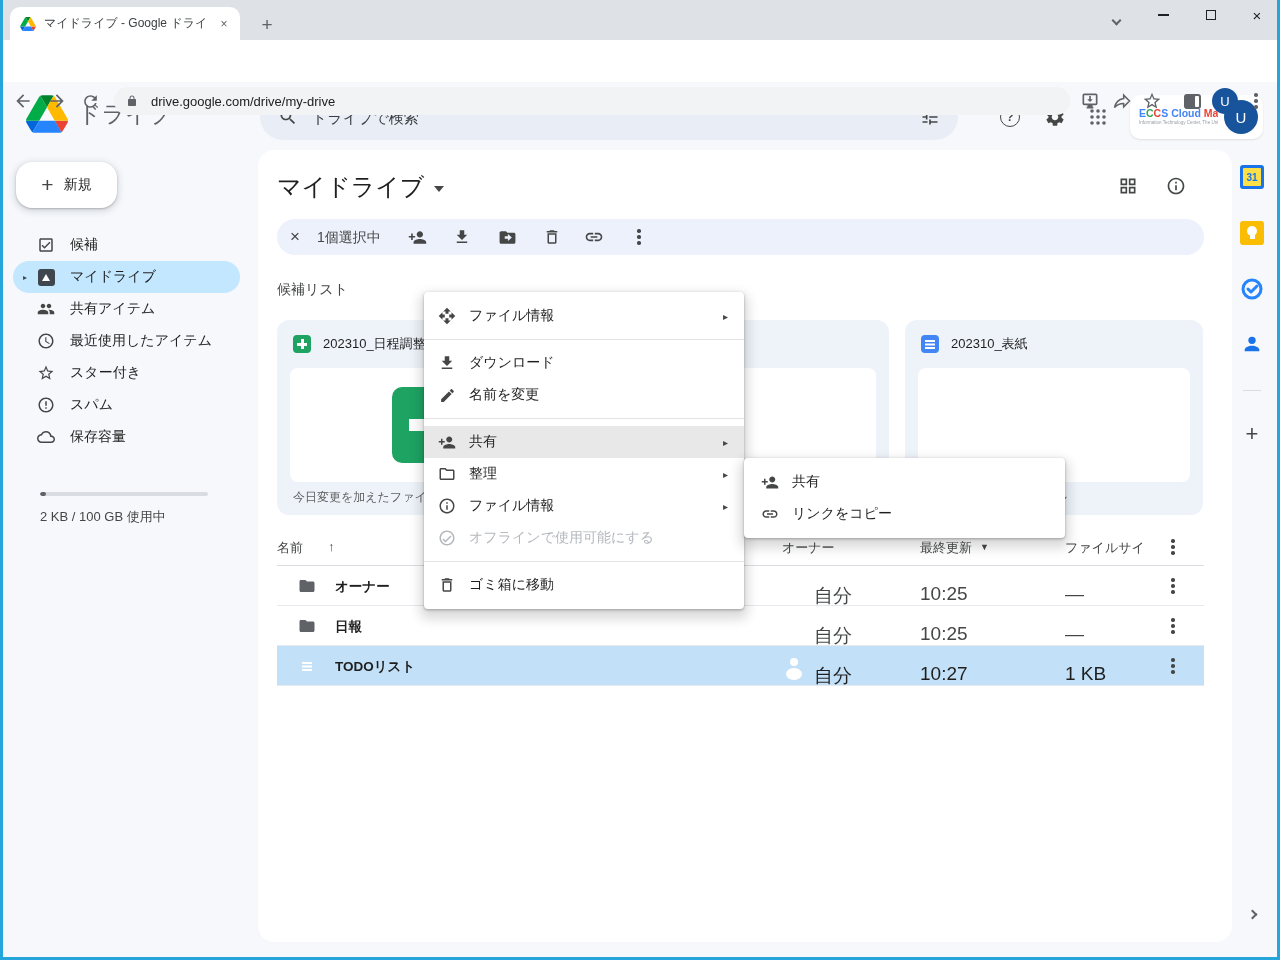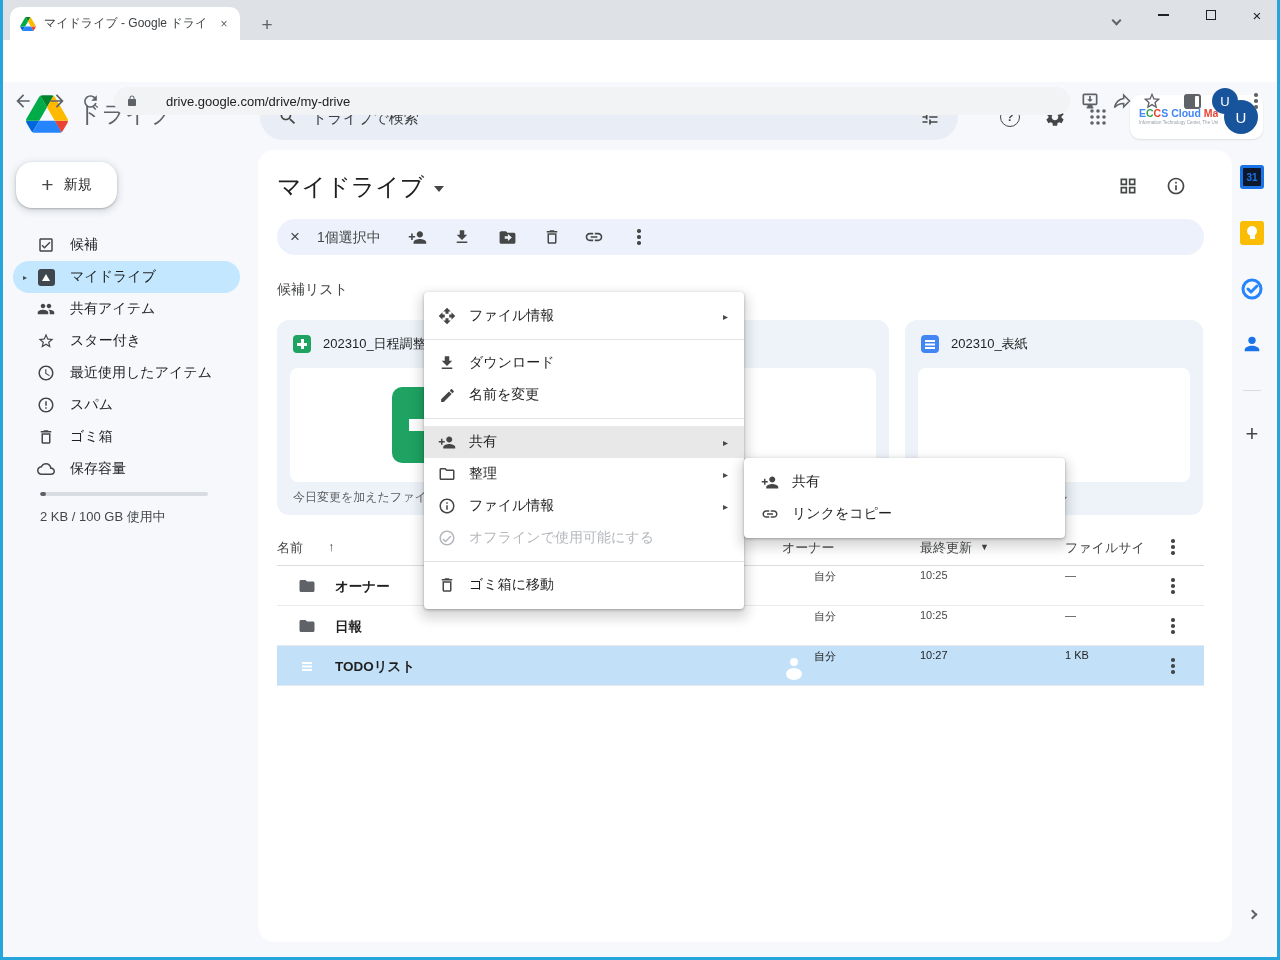--- a/index.html
+++ b/index.html
@@ -20,21 +20,21 @@
   .chev.down{transform:rotate(45deg)}
   .chev.right{transform:rotate(-45deg)}
   .tsearch{position:absolute;left:1104px;top:10px;width:24px;height:20px;display:flex;align-items:center;justify-content:center}
   .winctl{position:absolute;top:0;width:46px;height:30px;display:flex;align-items:center;justify-content:center;font-size:13px;color:#202124}
   #wmin{left:1140px}#wmax{left:1188px}#wclose{left:1234px}
   .min-glyph{width:11px;height:2px;background:#202124}
   .max-glyph{width:10px;height:10px;border:1.4px solid #202124}
   
   .chrome-bar{position:absolute;left:0;top:40px;width:1280px;height:42px;background:#fff;z-index:2}
   .cicon{position:absolute;top:49px;width:24px;height:24px;display:flex;align-items:center;justify-content:center}
-  .addr{position:absolute;left:114px;top:47px;width:956px;height:28px;border-radius:14px;background:#f1f3f4;display:flex;align-items:center;gap:28px;padding:0 12px}
+  .addr{position:absolute;left:114px;top:47px;width:956px;height:28px;border-radius:14px;background:#f1f3f4;display:flex;align-items:center;gap:13px;padding:0 12px}
   .url{font-size:13px;color:#202124}
   .tb-avatar{position:absolute;left:1212px;top:48px;width:26px;height:26px;border-radius:50%;background:#18549c;color:#fff;font-size:13px;display:flex;align-items:center;justify-content:center}
   .dots3{width:4px;height:18px;position:relative}
   .dots3::before{content:"";position:absolute;left:0;top:1px;width:3.5px;height:3.5px;border-radius:50%;background:#5f6368;box-shadow:0 6px 0 #5f6368,0 12px 0 #5f6368}
   .dots3.dk::before{background:#444746;box-shadow:0 6px 0 #444746,0 12px 0 #444746}
   
   .drive{position:absolute;left:0;top:82px;width:1280px;height:878px;background:#f6f8fc;z-index:1}
   .d-logo{position:absolute;left:26px;top:13px}
   .d-name{position:absolute;left:78px;top:17px;font-size:23px;color:#5f6368}
   .d-search{position:absolute;left:260px;top:12px;width:698px;height:46px;border-radius:23px;background:#e9eef6;display:flex;align-items:center;gap:14px;padding:0 18px}
@@ -55,21 +55,21 @@
   .nav-item.sel{background:#c2e7ff}
   .nav-item .exp{position:absolute;left:10px;font-size:8px;color:#444746}
   .nico{width:18px;height:18px;flex:none;display:flex;align-items:center;justify-content:center}
   .sbar{position:absolute;left:40px;top:410px;width:168px;height:4px;border-radius:2px;background:#d9dce1;overflow:hidden}
   .sbar-fill{width:6px;height:4px;background:#5f6368;border-radius:2px}
   .stext{position:absolute;left:40px;top:426px;font-size:13px;color:#444746}
   
   .strip-ic{position:absolute;left:1240px;width:24px;height:24px;display:flex;align-items:center;justify-content:center}
   .strip-div{position:absolute;left:1243px;top:308px;width:18px;height:1px;background:#dadce0}
   .icon-cal{width:24px;height:24px;border-radius:3px;background:#1a73e8;position:relative}
-  .icon-cal .inner{position:absolute;inset:3px;background:#0f172a;border-radius:1px;display:flex;align-items:center;justify-content:center;font-size:10px;font-weight:bold;color:#1a73e8}
+  .icon-cal .inner{position:absolute;inset:3px;background:#fde047;border-radius:1px;display:flex;align-items:center;justify-content:center;font-size:10px;font-weight:bold;color:#1a73e8}
   .icon-keep{width:24px;height:24px;border-radius:3px;background:#fbbc04;position:relative}
   .icon-keep::before{content:"";position:absolute;left:7px;top:5px;width:10px;height:10px;border-radius:50%;background:#fff}
   .icon-keep::after{content:"";position:absolute;left:9.5px;top:14px;width:5px;height:4px;background:#fff}
   .plus-big{font-size:22px;color:#444746;line-height:22px}
   
   .panel{position:absolute;left:258px;top:68px;width:974px;height:792px;background:#fff;border-radius:16px}
   .p-title{position:absolute;left:19px;top:21px;display:flex;align-items:center;gap:10px;font-size:24px;color:#1f1f1f}
   .caret-dn{width:0;height:0;border-left:5px solid transparent;border-right:5px solid transparent;border-top:6px solid #444746;margin-top:4px}
   .picon{position:absolute;top:24px;width:24px;height:24px;display:flex;align-items:center;justify-content:center}
   .selbar{position:absolute;left:19px;top:69px;width:927px;height:36px;border-radius:18px;background:#ecf1fb}
@@ -92,21 +92,21 @@
   .icon-sheets.big::after{left:17px;top:32px;width:42px;height:12px}
   .icon-docs{width:18px;height:18px;border-radius:4px;background:#4285f4;position:relative;flex:none}
   .icon-docs::before{content:"";position:absolute;left:4px;top:4.5px;width:10px;height:2px;background:#fff;box-shadow:0 3.5px 0 #fff,0 7px 0 #fff}
   
   .thead{position:absolute;left:19px;top:378px;width:927px;height:38px;border-bottom:1px solid #d9dce1;font-size:13px;color:#444746}
   .th{position:absolute;top:11px}
   .trow{position:absolute;left:19px;width:927px;height:40px;border-bottom:1px solid #e6e9ed;font-size:14px;color:#1f1f1f}
   .trow.sel{background:#c2e0f7}
   .cell{position:absolute;top:12px}
   .cell.ic{top:11px}
-  .cell.sm{font-size:11px;color:#444746;top:3px}
+  .cell.sm{font-size:19px;color:#444746;top:17px}
   .own-av{width:24px;height:24px;border-radius:50%;background:#d7dadf;position:relative;overflow:hidden}
   .own-av::before{content:"";position:absolute;left:8px;top:4px;width:8px;height:8px;border-radius:50%;background:#fff}
   .own-av::after{content:"";position:absolute;left:4px;top:14px;width:16px;height:12px;border-radius:50%;background:#fff}
   
   .cmenu{position:absolute;left:424px;top:292px;width:320px;background:#fff;border-radius:4px;padding:8px 0;box-shadow:0 1px 3px rgba(0,0,0,.3),0 6px 12px 4px rgba(0,0,0,.15);z-index:60}
   .smenu{position:absolute;left:744px;top:458px;width:321px;background:#fff;border-radius:4px;padding:8px 0;box-shadow:0 1px 3px rgba(0,0,0,.3),0 6px 12px 4px rgba(0,0,0,.15);z-index:61}
   .mi{height:32px;display:flex;align-items:center;gap:13px;padding:0 16px 0 14px;font-size:14px;color:#1f1f1f}
   .mi .mic{width:18px;height:18px;flex:none;display:flex;align-items:center;justify-content:center}
   .mi .lbl{flex:1;white-space:nowrap}
   .mi .sc{font-size:13px;color:#5f6368}
@@ -292,48 +292,40 @@
       <span class="nico">
         <svg width="18" height="18" viewBox="0 0 24 24">
             <path d="M16 11c1.66 0 2.99-1.34 2.99-3S17.66 5 16 5c-1.66 0-3 1.34-3 3s1.34 3 3 3zm-8 0c1.66 0 2.99-1.34 2.99-3S9.66 5 8 5C6.34 5 5 6.34 5 8s1.34 3 3 3zm0 2c-2.33 0-7 1.17-7 3.5V19h14v-2.5c0-2.33-4.67-3.5-7-3.5zm8 0c-.29 0-.62.02-.97.05 1.16.84 1.97 1.97 1.97 3.45V19h6v-2.5c0-2.33-4.67-3.5-7-3.5z" fill="#444746"></path>
           </svg>
       </span>
       <span>共有アイテム</span>
     </div>
     <div class="nav-item">
       <span class="nico">
         <svg width="18" height="18" viewBox="0 0 24 24">
+            <path d="M11.99 2C6.47 2 2 6.48 2 12s4.47 10 9.99 10C17.52 22 22 17.52 22 12S17.52 2 11.99 2zM12 20c-4.42 0-8-3.58-8-8s3.58-8 8-8 8 3.58 8 8-3.58 8-8 8zm.5-13H11v6l5.25 3.15.75-1.23-4.5-2.67z" fill="#444746"></path>
+          </svg>
+      </span>
+      <span>最近使用したアイテム</span>
+    </div>
+    <div class="nav-item">
+      <span class="nico">
+        <svg width="18" height="18" viewBox="0 0 24 24">
             <path d="M22 9.24l-7.19-.62L12 2 9.19 8.63 2 9.24l5.46 4.73L5.82 21 12 17.27 18.18 21l-1.63-7.03L22 9.24zM12 15.4l-3.76 2.27 1-4.28-3.32-2.88 4.38-.38L12 6.1l1.71 4.04 4.38.38-3.32 2.88 1 4.28L12 15.4z" fill="#444746"></path>
           </svg>
       </span>
       <span>スター付き</span>
     </div>
     <div class="nav-item">
       <span class="nico">
         <svg width="18" height="18" viewBox="0 0 24 24">
-            <path d="M11.99 2C6.47 2 2 6.48 2 12s4.47 10 9.99 10C17.52 22 22 17.52 22 12S17.52 2 11.99 2zM12 20c-4.42 0-8-3.58-8-8s3.58-8 8-8 8 3.58 8 8-3.58 8-8 8zm.5-13H11v6l5.25 3.15.75-1.23-4.5-2.67z" fill="#444746"></path>
-          </svg>
-      </span>
-      <span>最近使用したアイテム</span>
-    </div>
-    <div class="nav-item">
-      <span class="nico">
-        <svg width="18" height="18" viewBox="0 0 24 24">
             <path d="M11 15h2v2h-2zm0-8h2v6h-2zm.99-5C6.47 2 2 6.48 2 12s4.47 10 9.99 10C17.52 22 22 17.52 22 12S17.52 2 11.99 2zM12 20c-4.42 0-8-3.58-8-8s3.58-8 8-8 8 3.58 8 8-3.58 8-8 8z" fill="#444746"></path>
           </svg>
       </span>
       <span>スパム</span>
-    </div>
-    <div class="nav-item">
-      <span class="nico">
-        <svg width="18" height="18" viewBox="0 0 24 24">
-            <path d="M16 9v10H8V9h8m-1.5-6h-5l-1 1H5v2h14V4h-3.5l-1-1zM18 7H6v12c0 1.1.9 2 2 2h8c1.1 0 2-.9 2-2V7z" fill="#444746"></path>
-          </svg>
-      </span>
-      <span>ゴミ箱</span>
     </div>
     <div class="nav-item">
       <span class="nico">
         <svg width="18" height="18" viewBox="0 0 24 24">
             <path d="M19.35 10.04C18.67 6.59 15.64 4 12 4 9.11 4 6.6 5.64 5.35 8.04 2.34 8.36 0 10.91 0 14c0 3.31 2.69 6 6 6h13c2.76 0 5-2.24 5-5 0-2.64-2.05-4.78-4.65-4.96zM19 18H6c-2.21 0-4-1.79-4-4s1.79-4 4-4h.71C7.37 7.69 9.48 6 12 6c3.04 0 5.5 2.46 5.5 5.5v.5H19c1.66 0 3 1.34 3 3s-1.34 3-3 3z" fill="#444746"></path>
           </svg>
       </span>
       <span>保存容量</span>
     </div>
   </div>

